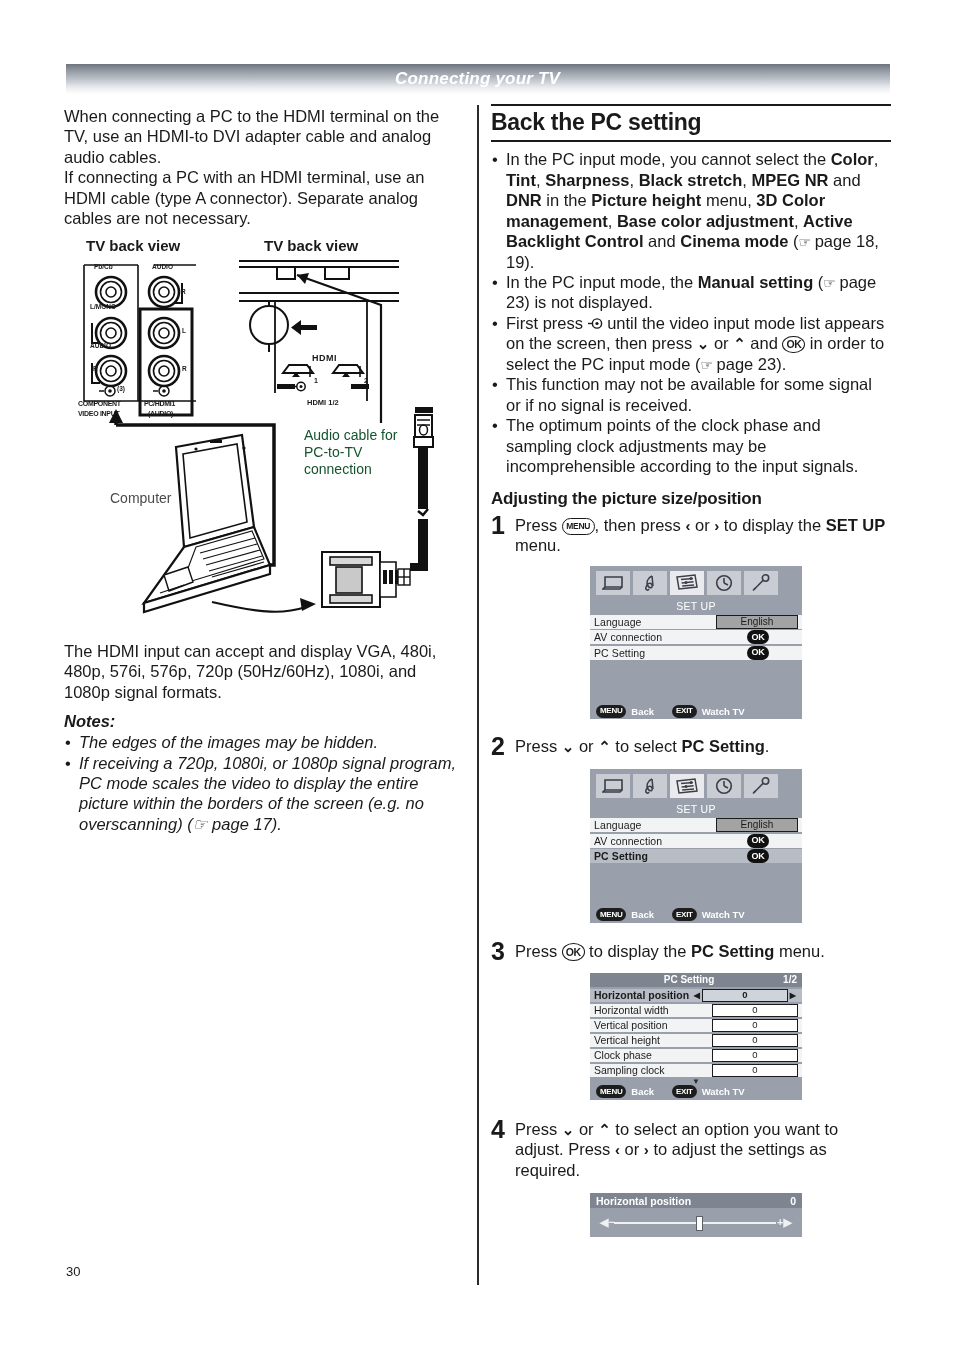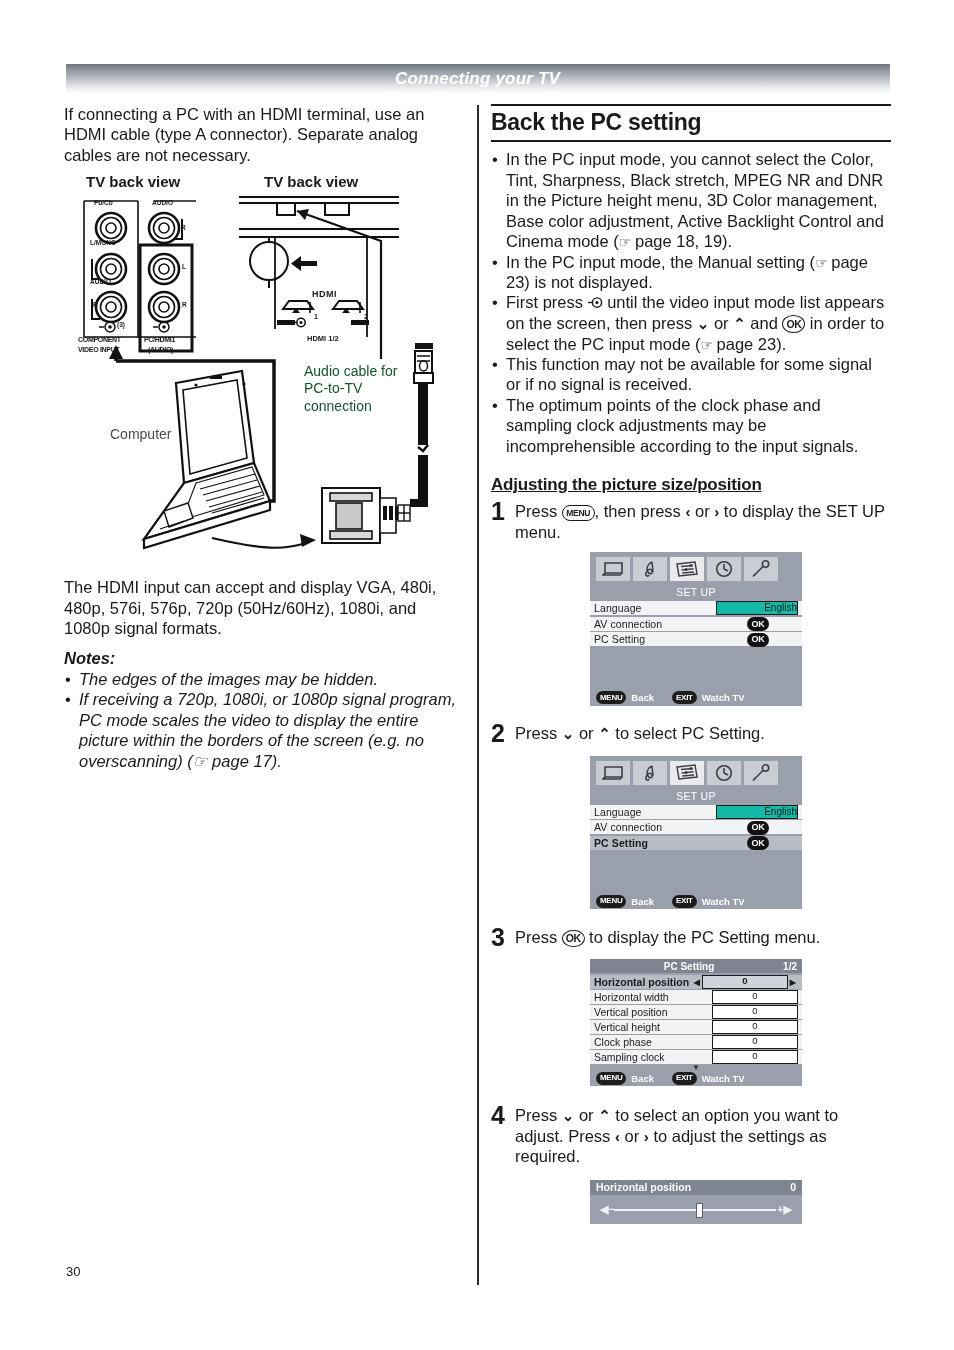--- a/index.html
+++ b/index.html
@@ -40,23 +40,23 @@
     font-size:23px;font-weight:bold;margin:0;padding:4px 0 5px 0;line-height:1.1;
     letter-spacing:-0.3px;
   }
   .headwrap{border-top:2px solid #1a1a1a;border-bottom:2px solid #1a1a1a;}
 
   ul.bullets{margin:7px 0 0 0;padding:0;list-style:none;}
   ul.bullets>li{
     font-size:16.5px;line-height:1.24;position:relative;padding-left:15px;margin-bottom:0px;
   }
   ul.bullets>li:before{content:"\2022";position:absolute;left:1px;top:0;}
-  b{font-weight:normal;}
-
-  h3.sub-head{font-size:17px;font-weight:bold;margin:19px 0 6px 0;letter-spacing:-0.2px;text-decoration:underline;}
+  b{font-weight:bold;}
+
+  h3.sub-head{font-size:17px;font-weight:bold;margin:12px 0 6px 0;letter-spacing:-0.2px;}
 
   .step{display:flex;margin-top:6px;}
   .step-num{font-size:25px;font-weight:bold;line-height:1;width:24px;flex:0 0 24px;margin-top:-2px;}
   .step-txt{font-size:16.5px;line-height:1.24;flex:1;}
 
   .notes-title{font-size:16.5px;font-weight:bold;font-style:italic;margin:10px 0 1px 0;}
   ul.notes{margin:0;padding:0;list-style:none;}
   ul.notes>li{font-size:16.5px;font-style:italic;line-height:1.24;position:relative;padding-left:15px;}
   ul.notes>li:before{content:"\2022";position:absolute;left:1px;top:0;font-style:normal;}
 
@@ -83,22 +83,22 @@
   .osd-ic.sel{background:#e9eaee;}
   .osd-ic svg{display:block;}
   .osd-title{text-align:center;font-size:10.5px;color:#ffffff;padding:1px 0 3px 0;letter-spacing:0.3px;}
   .osd-row{
     display:flex;align-items:center;height:14px;background:#f2f3f5;color:#1b1b1b;
     font-size:10.5px;padding:0 4px;margin-bottom:1.5px;
   }
   .osd-row.hl{background:#b7bcc5;font-weight:bold;}
   .osd-row .lbl{flex:1;letter-spacing:0.1px;}
   .osd-row .val-box{
-    width:80px;height:12px;background:#14b8a6;border:1.2px solid #1b1b1b;
-    text-align:right;font-size:10px;line-height:11px;
+    width:80px;height:12px;background:#a3a3a3;border:1.2px solid #1b1b1b;
+    text-align:center;font-size:10px;line-height:11px;
   }
   .osd-row .ok-pill{
     width:80px;text-align:center;
   }
   .ok-badge{
     display:inline-block;background:#111;color:#fff;border-radius:7px;
     font-size:9px;font-weight:bold;line-height:1;padding:2.5px 5px;letter-spacing:-0.3px;
   }
   .osd-spacer{height:42px;background:#9aa0ab;}
   .osd-foot{
@@ -154,20 +154,21 @@
 <div class="page">
 
   <div class="header-bar"></div>
   <div class="header-title">Connecting your TV</div>
 
   <div class="divider"></div>
 
   <div class="col-left">
 
 
+    <p class="body" style="margin-top:2px;">When connecting a PC to the HDMI terminal on the TV, use an HDMI-to DVI adapter cable and analog audio cables.</p>
     <p class="body" style="margin-top:0px;">If connecting a PC with an HDMI terminal, use an HDMI cable (type A connector). Separate analog cables are not necessary.</p>
 
     <div style="position:relative;height:408px;margin-top:8px;">
 
       <div class="tvback-label" style="position:absolute;left:22px;top:0;">TV back view</div>
       <div class="tvback-label" style="position:absolute;left:200px;top:0;">TV back view</div>
 
       <svg class="dia" style="left:14px;top:22px;" width="140" height="165" viewBox="0 0 140 165">
         <g fill="none" stroke="#111" stroke-width="1.6">
           <path d="M6 6 L6 142 L118 142"></path>

